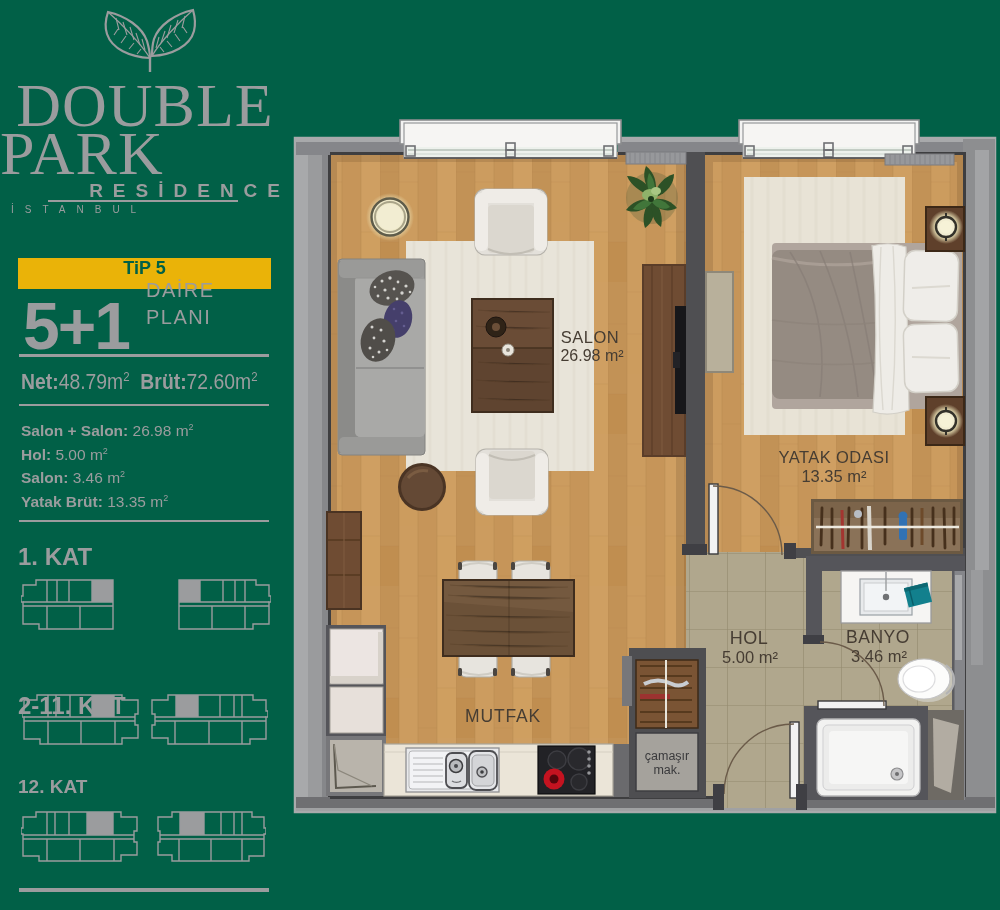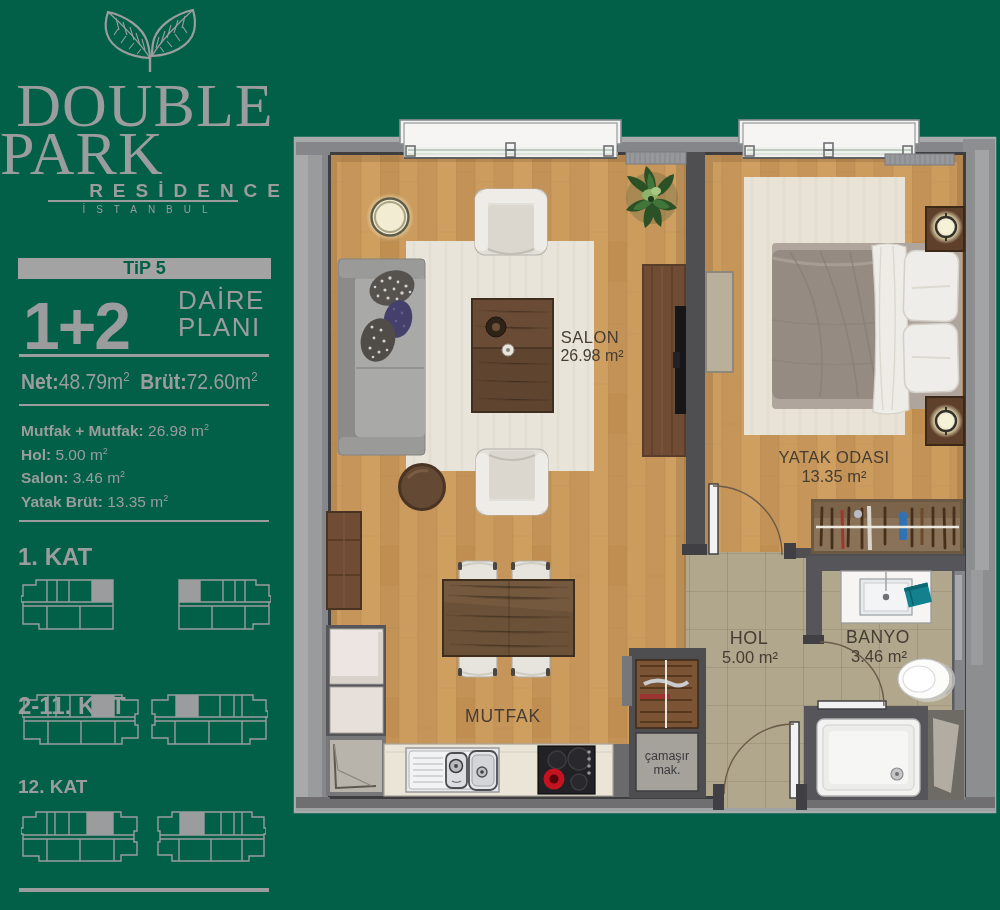--- a/index.html
+++ b/index.html
@@ -29,36 +29,36 @@
   </svg>
 
   <div class="abs grey" style="left:0;top:70px;width:290px;text-align:center;font-family:'Liberation Serif',serif;font-size:62px;letter-spacing:1px;">DOUBLE</div>
 
   <div class="abs grey" style="left:0;top:118px;width:290px;font-family:'Liberation Serif',serif;font-size:62px;letter-spacing:1px;">PARK</div>
 
   <div class="abs grey" style="left:0;top:180px;width:290px;text-align:right;font-size:19px;letter-spacing:10px;text-indent:10px;font-weight:bold;">RESİDENCE</div>
 
   <div class="rule" style="left:48px;top:200px;width:190px;height:1.5px;"></div>
 
-  <div class="abs grey" style="left:0;top:204px;width:290px;text-align:center;font-size:10px;letter-spacing:11px;text-indent:11px;">İSTANBUL</div>
-
-  <div class="abs" style="left:18px;top:258px;width:253px;height:21px;background:#a3a3a3;color:#016047;font-size:18px;font-weight:bold;text-align:center;line-height:21px;">TiP 5</div>
-
-  <div class="abs grey" style="left:23px;top:288px;font-size:66px;font-weight:bold;letter-spacing:-2px;">1+2</div>
-
-  <div class="abs grey" style="left:146px;top:287px;font-size:26px;line-height:27px;letter-spacing:1.5px;margin-left:32px;">DAİRE<br>PLANI</div>
+  <div class="abs grey" style="left:0;top:204px;width:290px;text-align:left;font-size:10px;letter-spacing:11px;text-indent:11px;">İSTANBUL</div>
+
+  <div class="abs" style="left:18px;top:258px;width:253px;height:31px;background:#eab308;color:#016047;font-size:18px;font-weight:bold;text-align:center;line-height:21px;">TiP 5</div>
+
+  <div class="abs grey" style="left:23px;top:288px;font-size:66px;font-weight:bold;letter-spacing:-2px;">5+1</div>
+
+  <div class="abs grey" style="left:146px;top:277px;font-size:20px;line-height:27px;letter-spacing:1.5px;">DAİRE<br>PLANI</div>
 
   <div class="rule" style="left:19px;top:354px;width:250px;height:3px;"></div>
 
   <div class="abs grey" style="left:21px;top:369px;font-size:22px;white-space:nowrap;transform:scaleX(0.88);transform-origin:0 0;"><b>Net:</b>48.79m<sup style="font-size:13px;line-height:0;">2</sup>&nbsp; <b>Brüt:</b>72.60m<sup style="font-size:13px;line-height:0;">2</sup></div>
 
   <div class="rule" style="left:19px;top:404px;width:250px;height:2px;"></div>
 
   <div class="abs grey" style="left:21px;top:419px;font-size:15.5px;line-height:23.6px;">
-    <b>Mutfak + Mutfak:</b> 26.98 m<sup style="font-size:9px;line-height:0;">2</sup><br>
+    <b>Salon + Salon:</b> 26.98 m<sup style="font-size:9px;line-height:0;">2</sup><br>
     <b>Hol:</b> 5.00 m<sup style="font-size:9px;line-height:0;">2</sup><br>
     <b>Salon:</b> 3.46 m<sup style="font-size:9px;line-height:0;">2</sup><br>
     <b>Yatak Brüt:</b> 13.35 m<sup style="font-size:9px;line-height:0;">2</sup>
   </div>
 
   <div class="rule" style="left:19px;top:520px;width:250px;height:2px;"></div>
 
   <div class="abs grey" style="left:18px;top:543px;font-size:24px;font-weight:bold;">1. KAT</div>
 
   <div class="abs grey" style="left:18px;top:692px;font-size:24px;font-weight:bold;">2-11. KAT</div>

